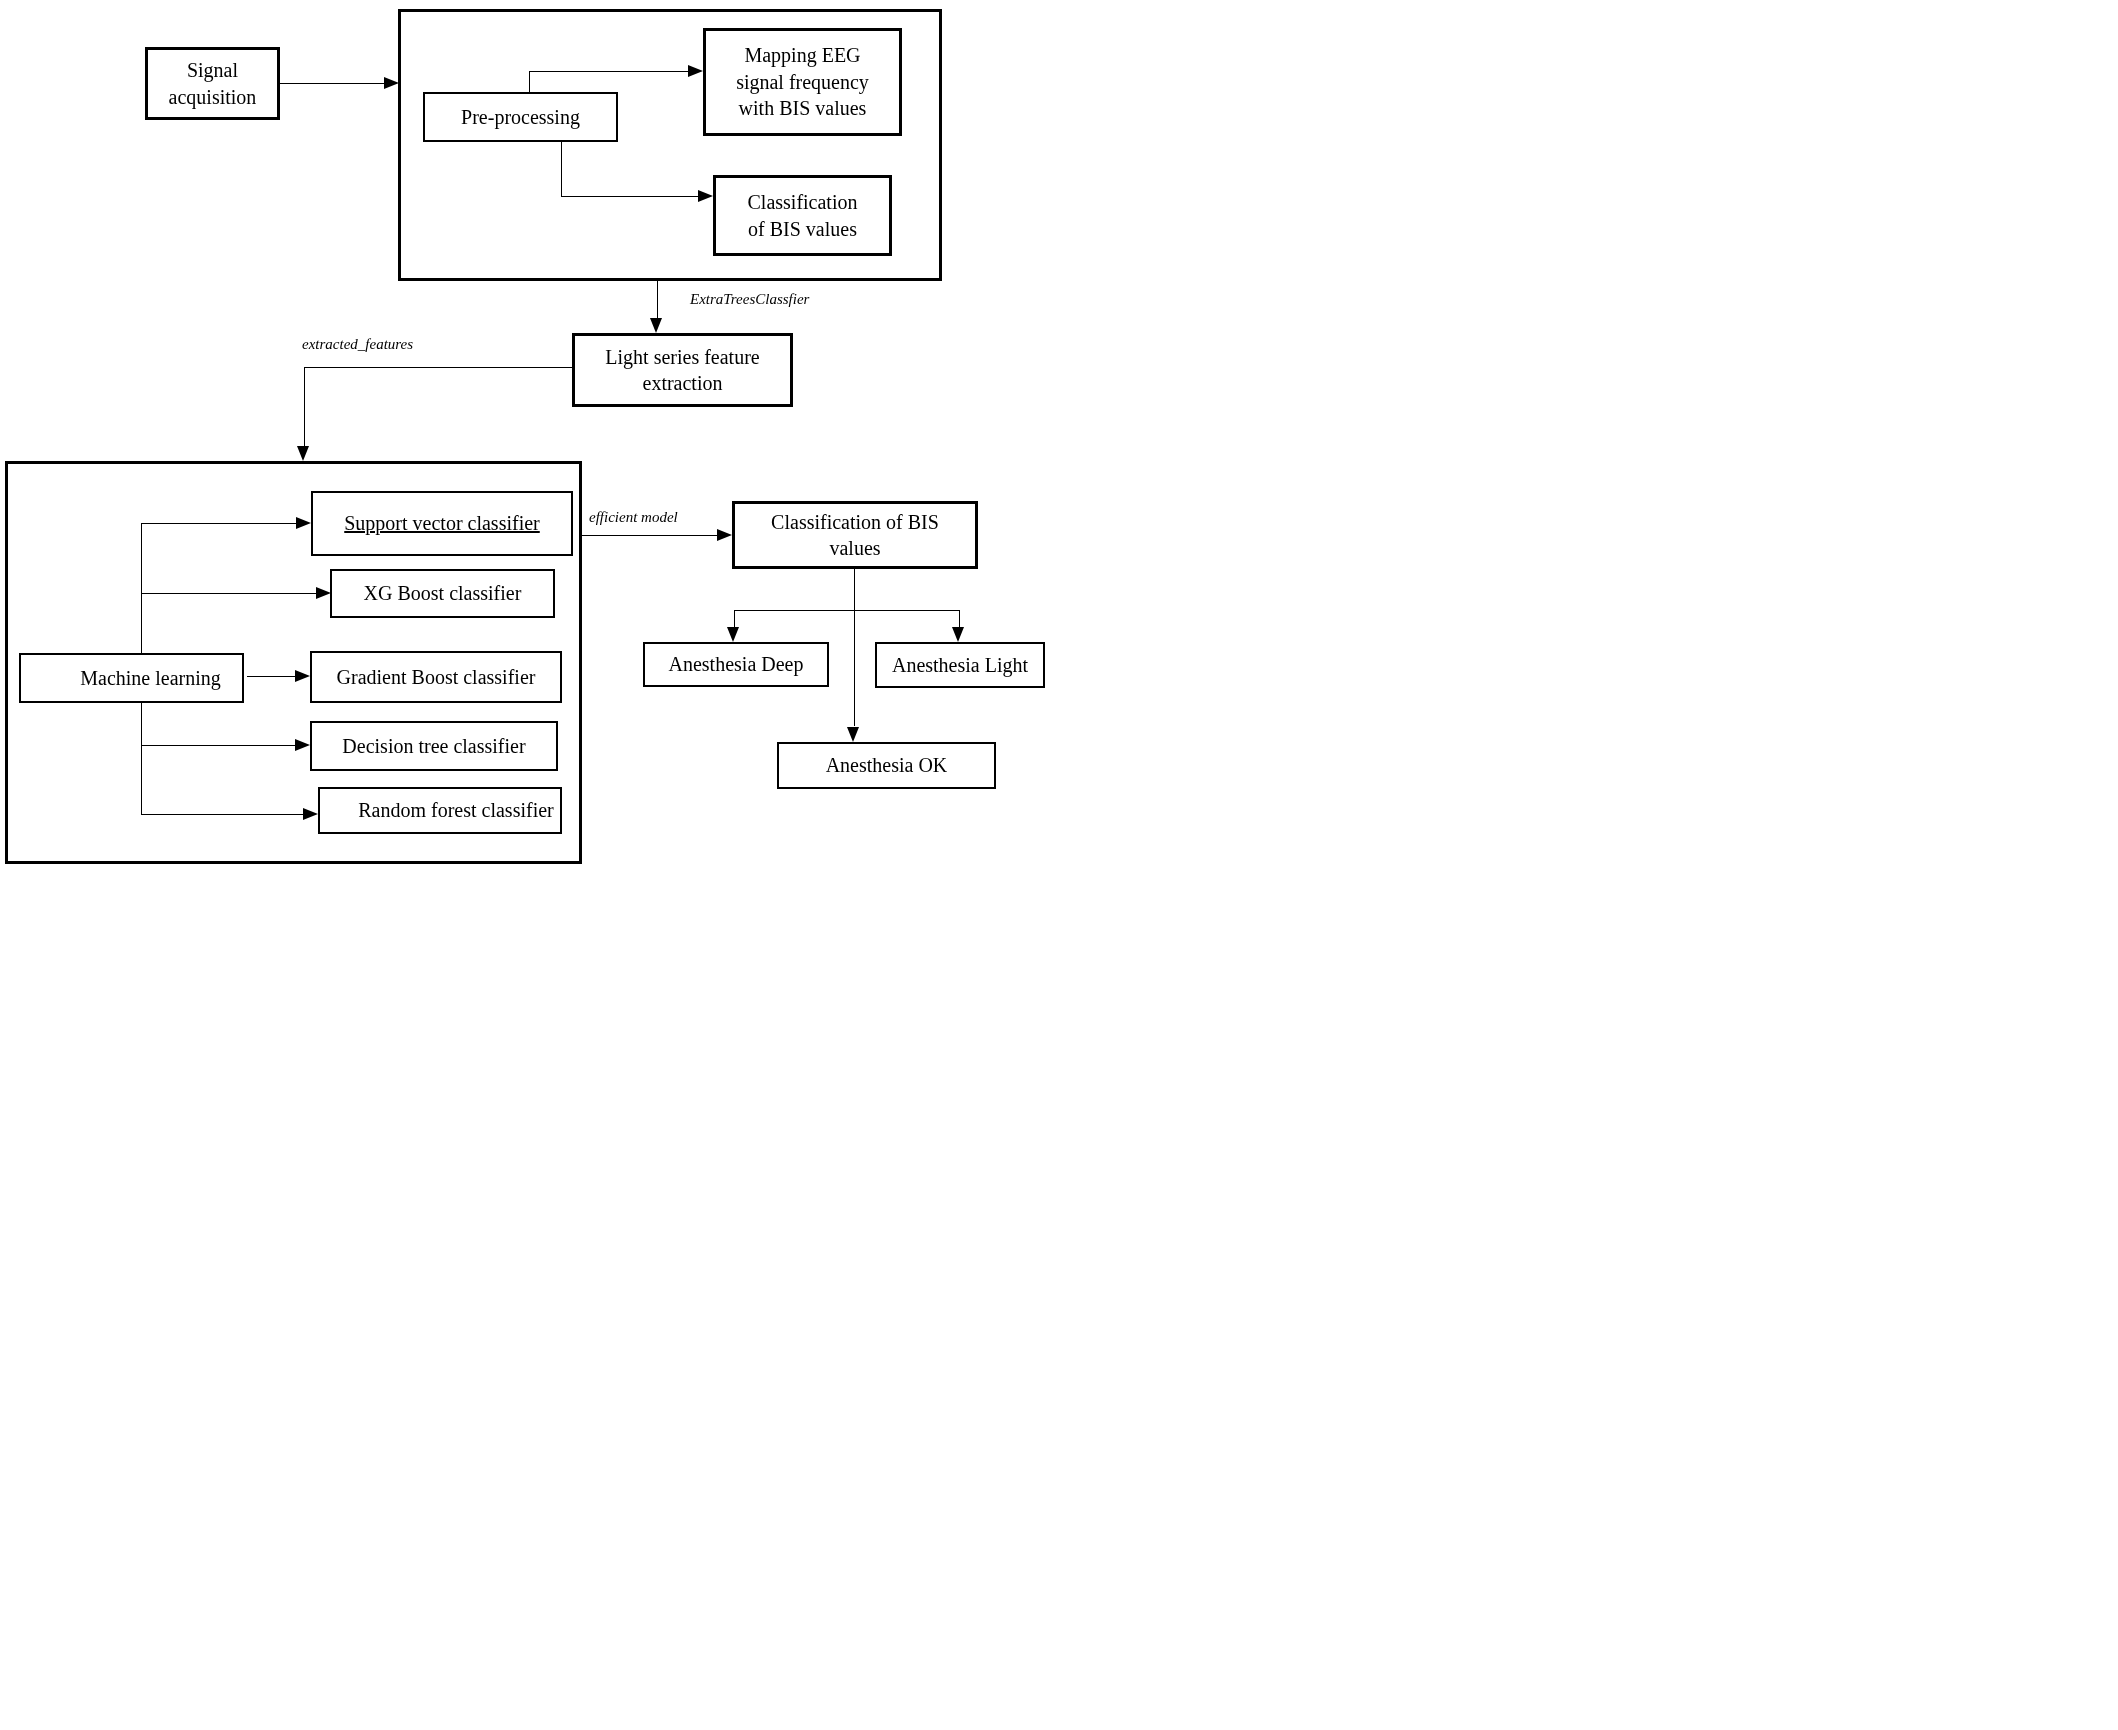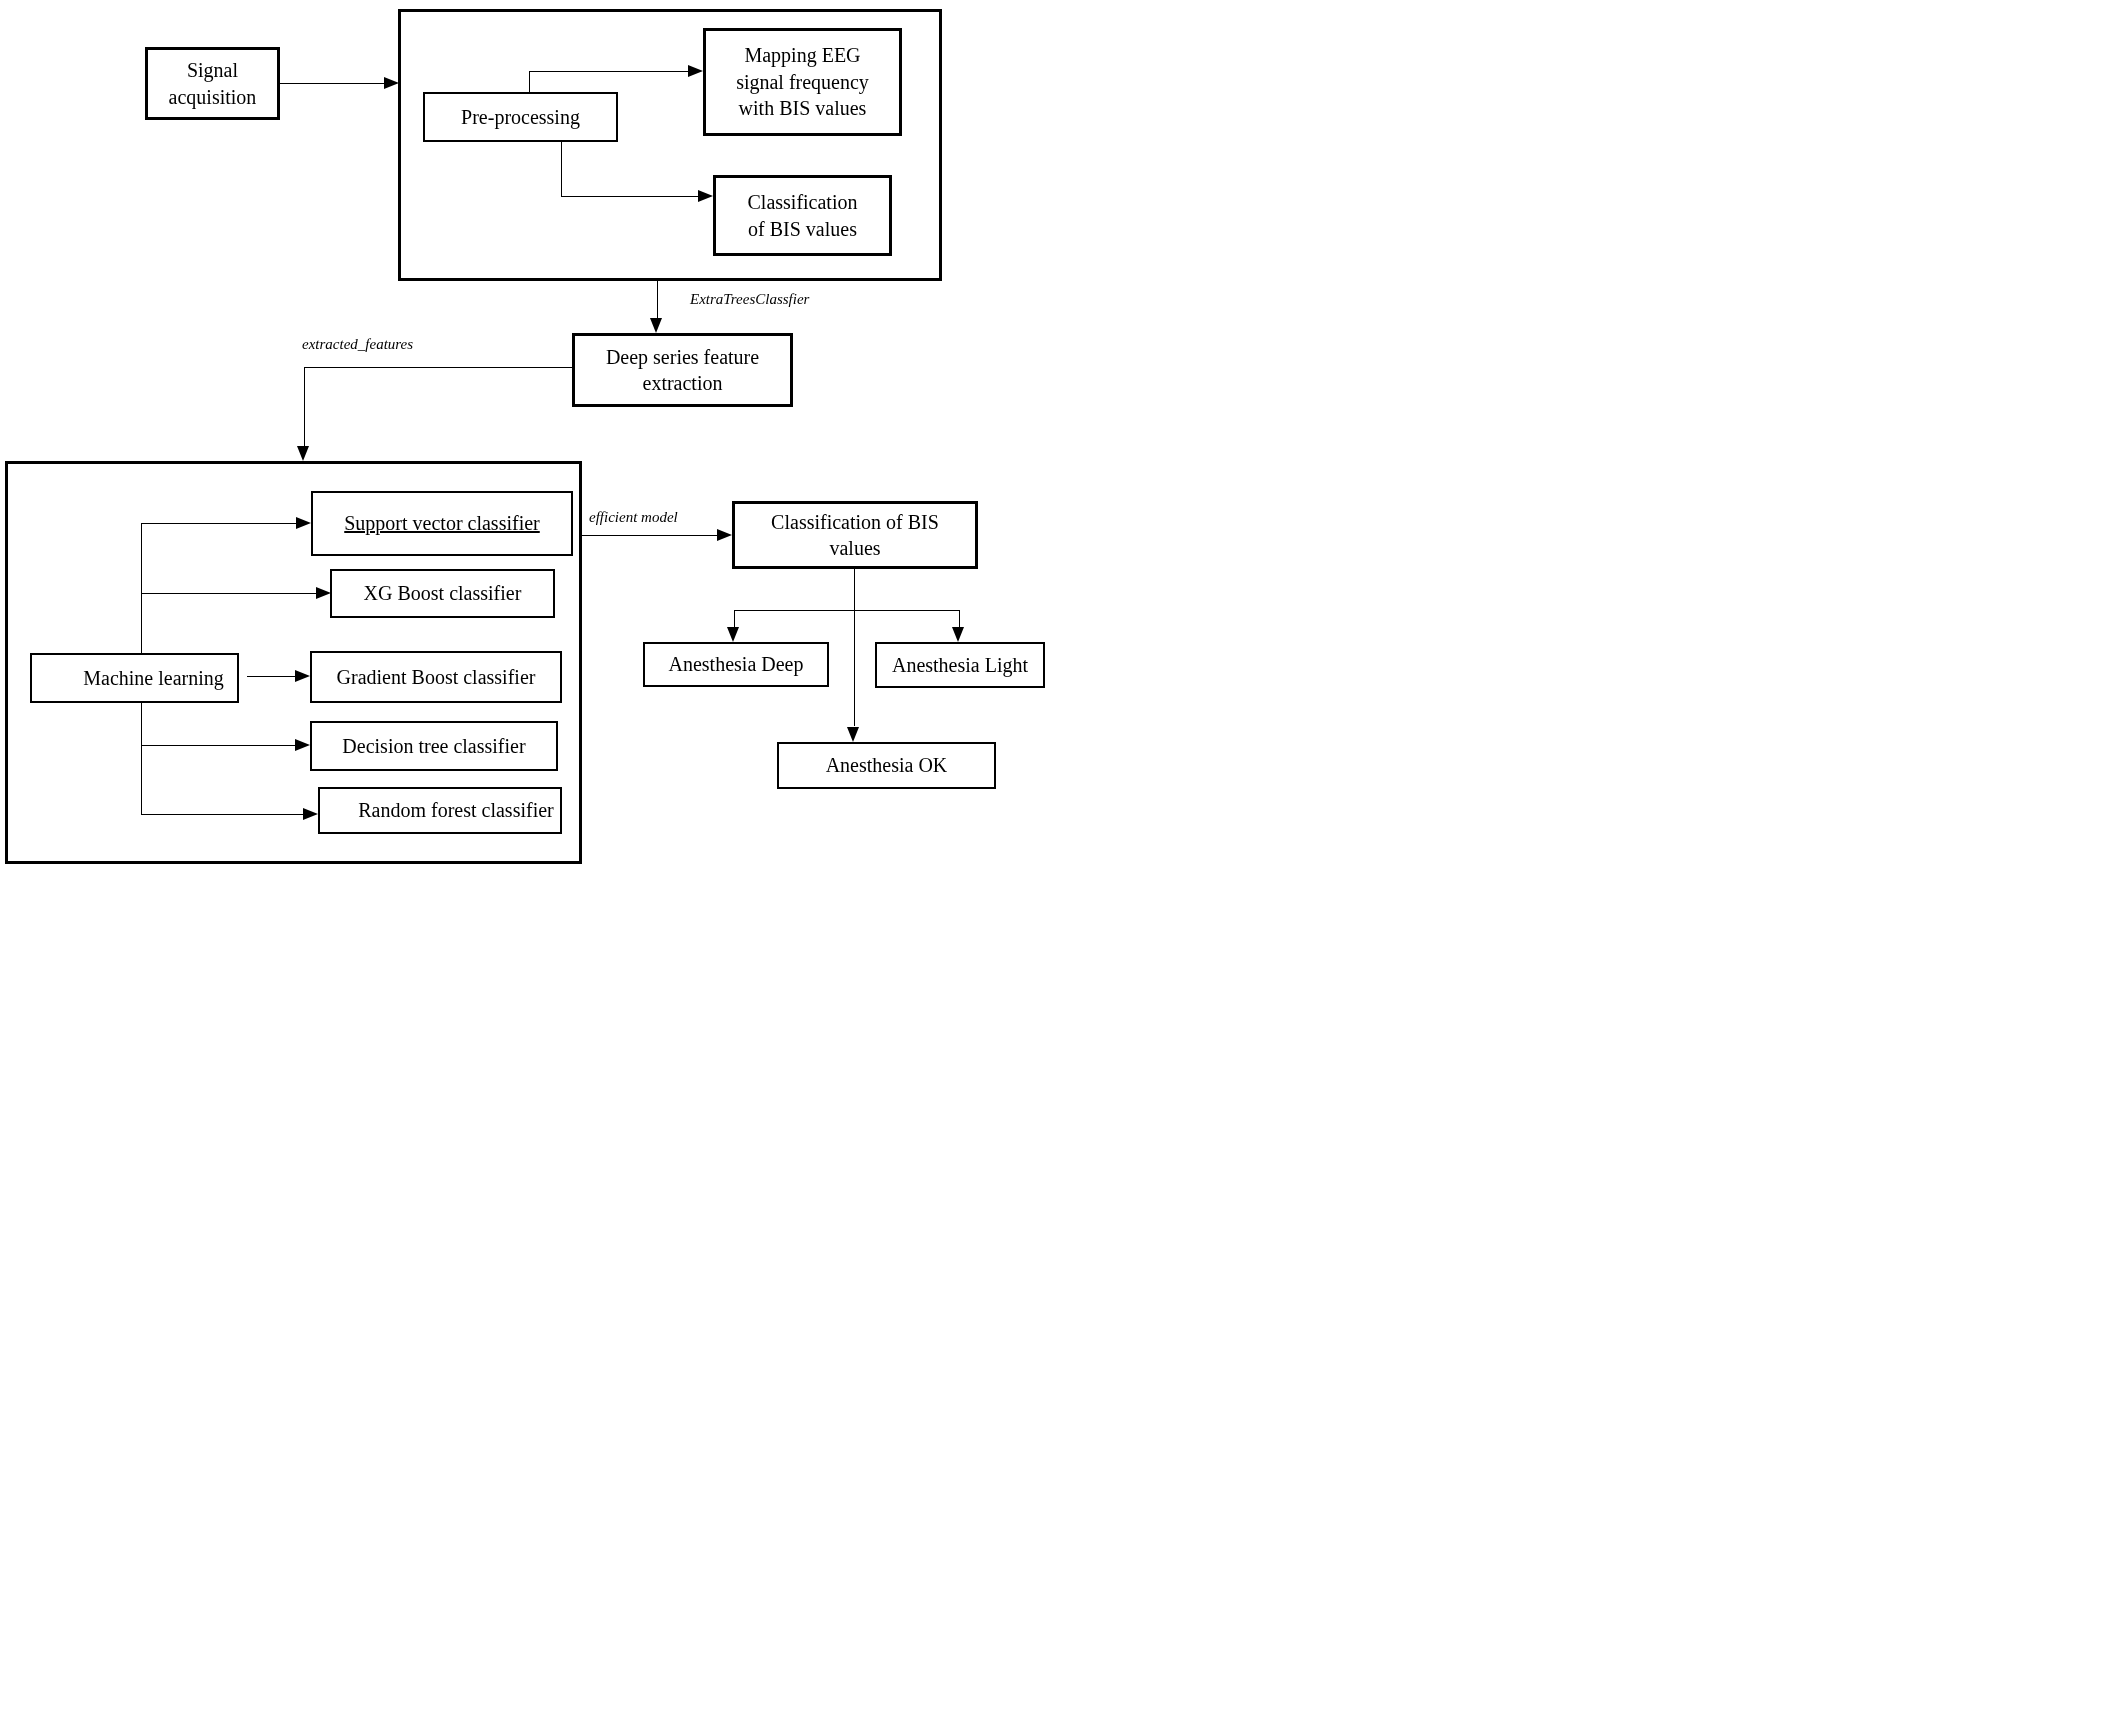--- a/index.html
+++ b/index.html
@@ -90,25 +90,25 @@
     <span>signal frequency</span>
     <span>with BIS values</span>
   </div>
 
   <div class="box" style="left:713px; top:175px; width:179px; height:81px; border-width:3.4px;">
     <span>Classification</span>
     <span>of BIS values</span>
   </div>
 
   <div class="box" style="left:572px; top:333px; width:221px; height:74px; border-width:3.4px;">
-    <span>Deep series feature</span>
+    <span>Light series feature</span>
     <span>extraction</span>
   </div>
 
-  <div class="box" style="left:30px; top:653px; width:209px; height:50px;padding-left:38px;">
+  <div class="box" style="left:19px; top:653px; width:225px; height:50px;padding-left:38px;">
     <span>Machine learning</span>
   </div>
 
   <div class="box" style="left:311px; top:491px; width:262px; height:65px;text-decoration:underline;">
     <span>Support vector classifier</span>
   </div>
 
   <div class="box" style="left:330px; top:569px; width:225px; height:49px;">
     <span>XG Boost classifier</span>
   </div>

